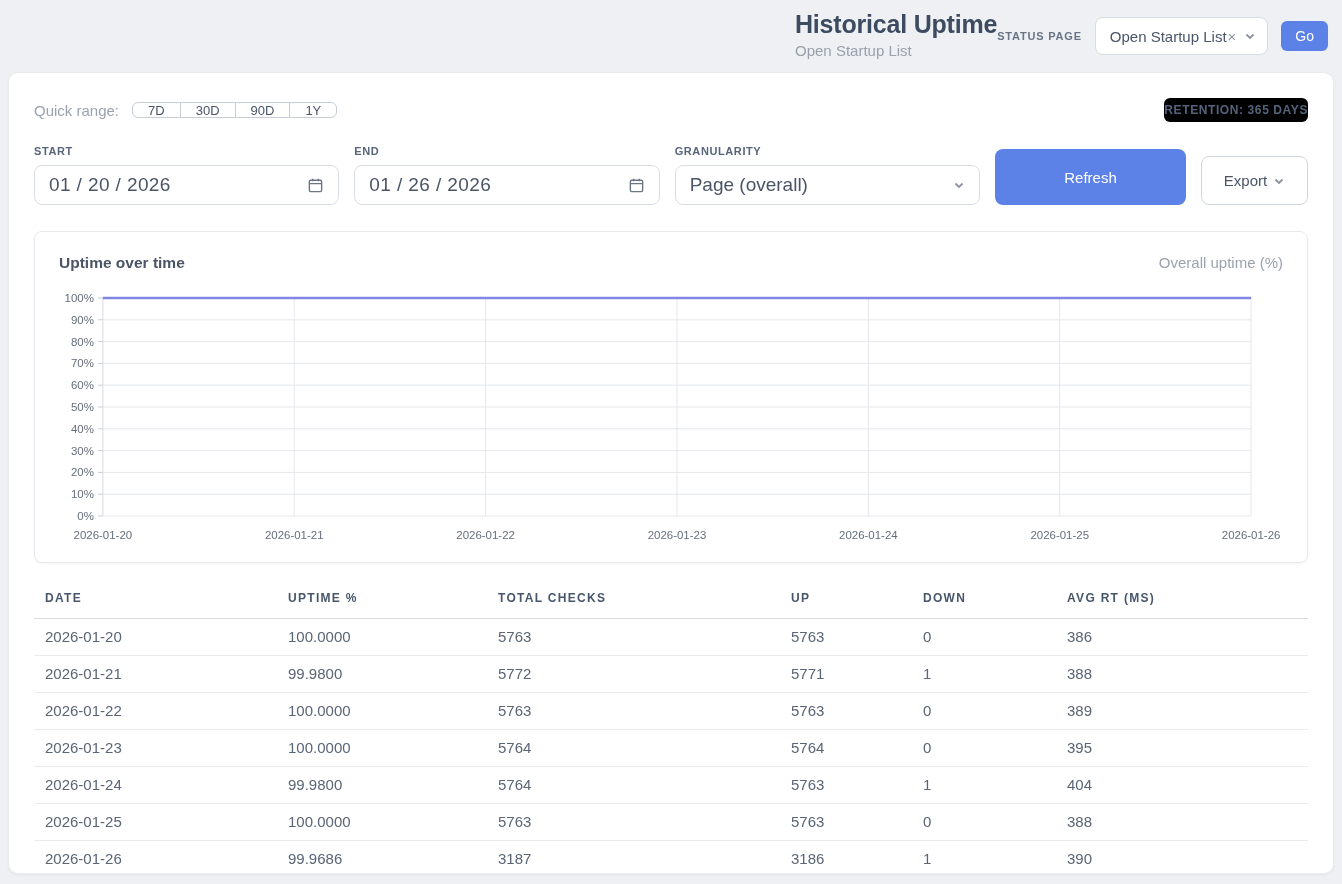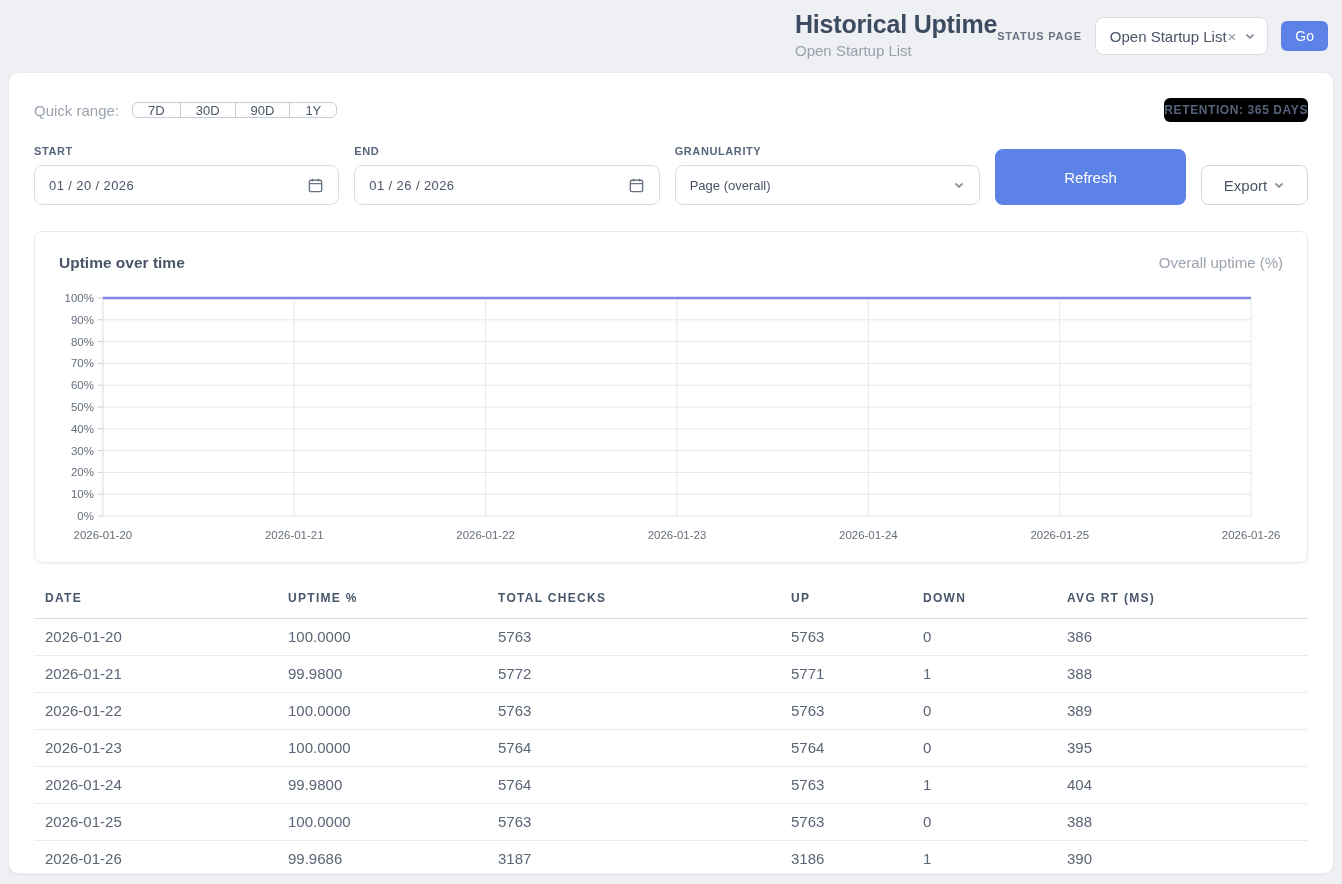--- a/index.html
+++ b/index.html
@@ -54,30 +54,30 @@
     letter-spacing: .6px; padding: 5px 0; border-radius: 6px;
   }
 
   
   .row-filters { display: flex; gap: 15px; align-items: flex-end; margin-top: 23px; }
   .field { display: flex; flex-direction: column; flex: 1; }
   .field-label { font-size: 11px; font-weight: 700; color: #57657b; letter-spacing: .6px; margin-bottom: 8px; }
   .input-box {
     height: 40px; border: 1px solid #d8dde3; border-radius: 8px; background: #fff;
     display: flex; align-items: center; justify-content: space-between;
-    padding: 0 14px; font-size: 13px; color: #4a5568; cursor: pointer;
+    padding: 0 14px; font-size: 19px; color: #4a5568; cursor: pointer;
   }
   .date-text { letter-spacing: .4px; }
   .cal-icon { width: 17px; height: 17px; stroke: #6b7685; fill: none; stroke-width: 1.5; }
   .refresh-btn {
     width: 191px; height: 56px; background: #5c82e8; color: #fff; border: none;
     border-radius: 8px; font-size: 15px; cursor: pointer; font-family: inherit;
   }
   .export-btn {
-    width: 107px; height: 40px; background: #fff; border: 1px solid #cfd5dc; border-radius: 8px;
+    width: 107px; height: 49px; background: #fff; border: 1px solid #cfd5dc; border-radius: 8px;
     color: #4a5568; font-size: 15px; cursor: pointer; display: flex; align-items: center;
     justify-content: center; gap: 6px; font-family: inherit;
   }
 
   
   .chart-card {
     margin-top: 26px; border: 1px solid #e6e9ed; border-radius: 8px;
     box-shadow: 0 1px 2px rgba(16,24,40,.05); padding: 22px 24px 10px;
   }
   .chart-head { display: flex; justify-content: space-between; align-items: flex-start; margin-bottom: 16px; }

